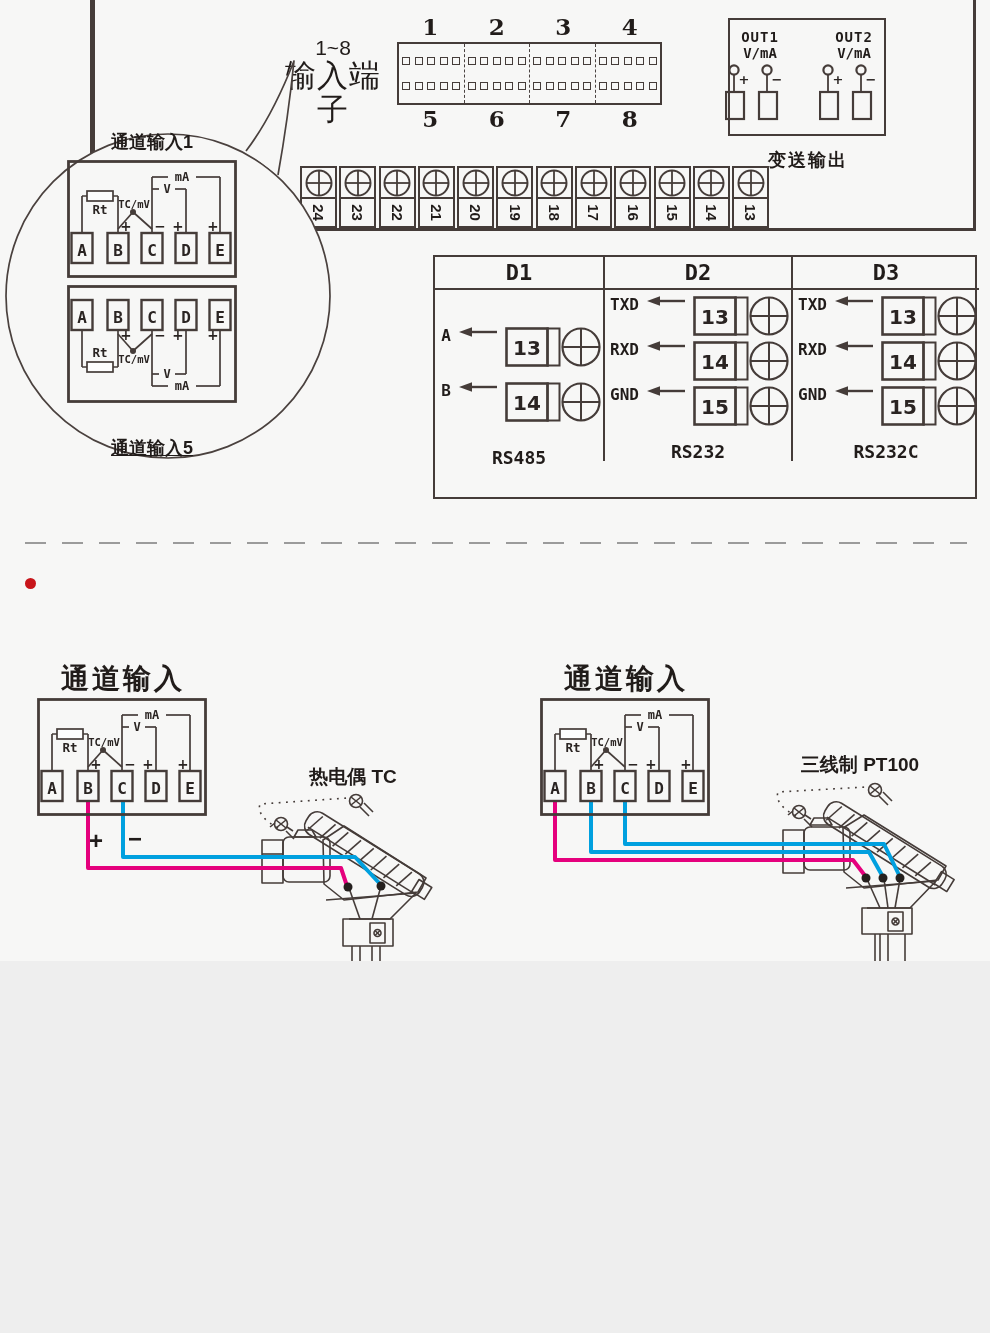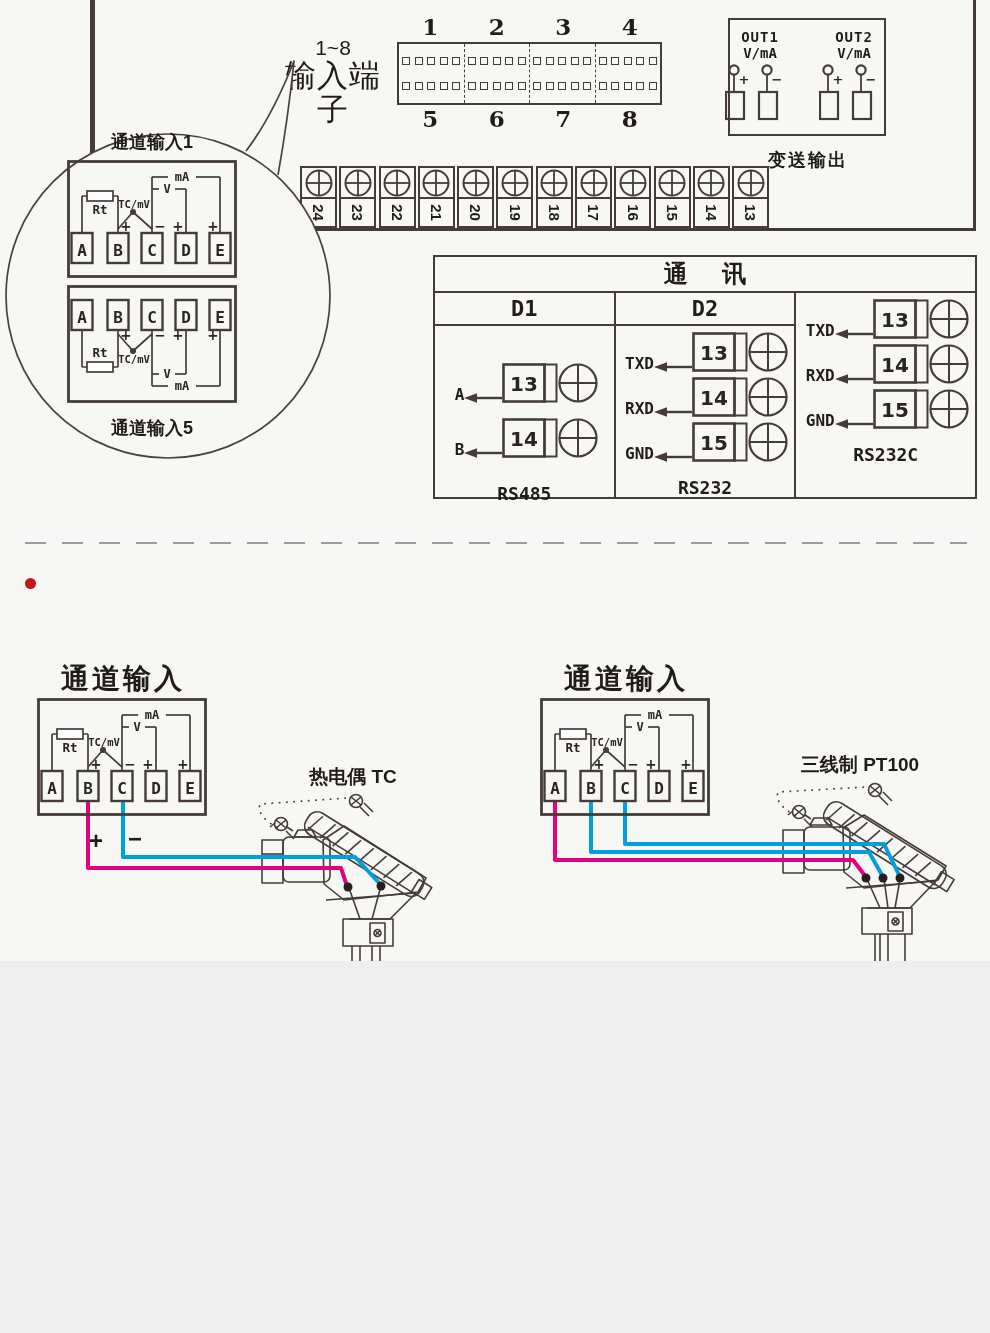--- a/index.html
+++ b/index.html
@@ -34,21 +34,21 @@
   .comm{left:433px;top:255px;width:540px;height:240px;border:2.5px solid #453c39;z-index:2;background:#f7f7f6;}
   .comm-title{height:34px;line-height:34px;text-align:center;font-size:24px;font-weight:600;letter-spacing:14px;text-indent:14px;border-bottom:2px solid #453c39;}
   .comm-cols{display:flex;height:204px;}
   .comm-col{flex:1;display:flex;flex-direction:column;}
   .comm-col + .comm-col{border-left:2px solid #453c39;}
   .comm-head{height:31px;line-height:31px;text-align:center;font-family:"DejaVu Sans Mono",monospace;
              font-weight:bold;font-size:22px;border-bottom:2px solid #453c39;}
   .comm-body{flex:1;display:flex;flex-direction:column;align-items:center;}
   .c0 .comm-body{padding-top:36px;gap:13px;}
   .c1 .comm-body,.c2 .comm-body{padding-top:5px;gap:3px;}
-  .comm-row{display:flex;align-items:flex-end;gap:0;}
+  .comm-row{display:flex;align-items:flex-start;gap:8px;}
   .comm-sig{min-width:34px;text-align:right;font-family:"DejaVu Sans Mono",monospace;font-weight:bold;font-size:16px;}
   .c0 .comm-sig{min-width:16px;}
   .comm-std{font-family:"DejaVu Sans Mono",monospace;font-weight:bold;font-size:18px;margin-top:11px;}
   
   .balloon{left:0;top:55px;z-index:3;}
   .balloon-label{width:170px;text-align:center;font-size:18px;font-weight:700;z-index:4;}
   .cboxwrap{z-index:4;}
   
   .divider{height:2px;background:repeating-linear-gradient(to right,#9b9b9b 0 21px,transparent 21px 37px);z-index:2;}
   .sec-head{display:flex;align-items:center;gap:17px;z-index:2;}
@@ -324,21 +324,20 @@
             <line x1="16" y1="1.5" x2="16" y2="26.5" stroke="#453c39" stroke-width="1.8"></line>
           </svg>
         </div>
         <div class="tnumcell">
           <span>13</span>
         </div>
       </div>
     </div>
 
   <div class="abs comm">
-    <div class="comm-title">通 讯</div>
     <div class="comm-cols" id="comm-cols">
         <div class="comm-col c0">
           <div class="comm-head">D1</div>
           <div class="comm-body">
             <div class="comm-row">
               <span class="comm-sig">A</span>
               <svg viewBox="0 0 38 12" width="38" height="12">
                 <polygon points="0,6 13,1.2 13,10.8" fill="#453c39"></polygon>
                 <rect x="10" y="4.8" width="28" height="2.4" fill="#453c39"></rect>
               </svg>
@@ -414,20 +413,21 @@
                 <circle cx="76" cy="21" r="18.5" fill="none" stroke="#453c39" stroke-width="2.2"></circle>
                 <line x1="57.5" y1="21" x2="94.5" y2="21" stroke="#453c39" stroke-width="2"></line>
                 <line x1="76" y1="2.5" x2="76" y2="39.5" stroke="#453c39" stroke-width="2"></line>
                 <text x="22" y="28.5" class="tnum">15</text>
               </svg>
             </div>
             <div class="comm-std">RS232</div>
           </div>
         </div>
         <div class="comm-col c2">
+          <div class="comm-head">D3</div>
           <div class="comm-body">
             <div class="comm-row">
               <span class="comm-sig">TXD</span>
               <svg viewBox="0 0 38 12" width="38" height="12">
                 <polygon points="0,6 13,1.2 13,10.8" fill="#453c39"></polygon>
                 <rect x="10" y="4.8" width="28" height="2.4" fill="#453c39"></rect>
               </svg>
               <svg viewBox="0 0 98 42" width="98" height="42">
                 <rect x="1.5" y="2.5" width="41" height="37" fill="none" stroke="#453c39" stroke-width="2.6"></rect>
                 <rect x="42.5" y="2.5" width="12" height="37" fill="none" stroke="#453c39" stroke-width="2"></rect>
@@ -541,21 +541,21 @@
         <text x="153" y="37.5" class="cb-term">E</text>
         <text x="33" y="72" class="cb-rt">Rt</text>
         <text x="67" y="78" class="cb-small">TC/mV</text>
         <text x="100" y="93" class="cb-small2">V</text>
         <text x="115" y="105" class="cb-small2">mA</text>
         <text x="59" y="55" class="cb-sign">+</text>
         <text x="93" y="55" class="cb-sign">−</text>
         <text x="111" y="55" class="cb-sign">+</text>
         <text x="146" y="55" class="cb-sign">+</text>
       </svg></div>
-  <div class="abs balloon-label" style="left:67px;top:416px;">通道输入5</div>
+  <div class="abs balloon-label" style="left:67px;top:436px;text-decoration:underline;">通道输入5</div>
 
   <div class="abs divider" style="left:25px;top:542px;width:942px;"></div>
   <div class="abs divider" style="left:0;top:1314px;width:990px;"></div>
 
   <div class="abs sec-head" style="left:25px;top:578px;">
     <span class="bullet" id="bullet1" style="background: rgb(200, 21, 26);"></span>
   </div>
 
   <div class="abs cb-title" style="left:37px;top:660px;">通道输入</div>
   <div class="abs cboxwrap" id="cbox3" style="left:37px;top:698px;"><svg viewBox="0 0 170 118" width="170" height="118">

